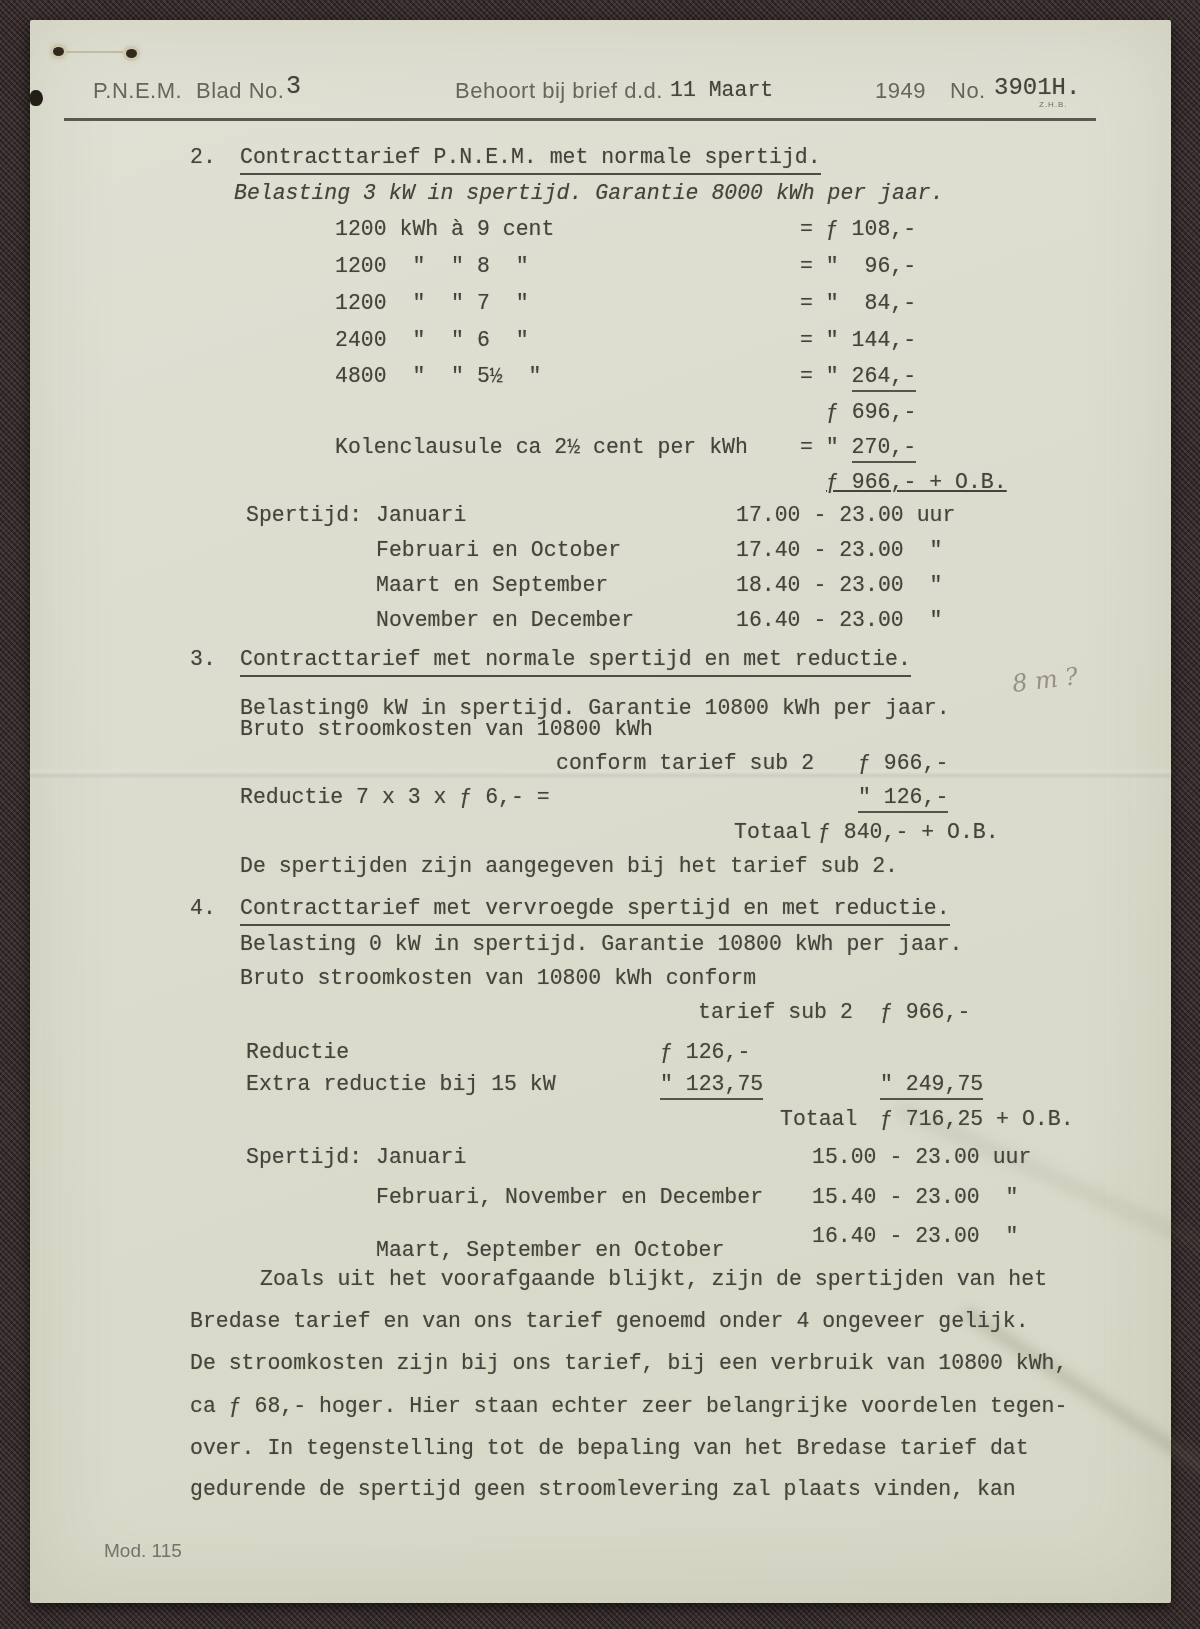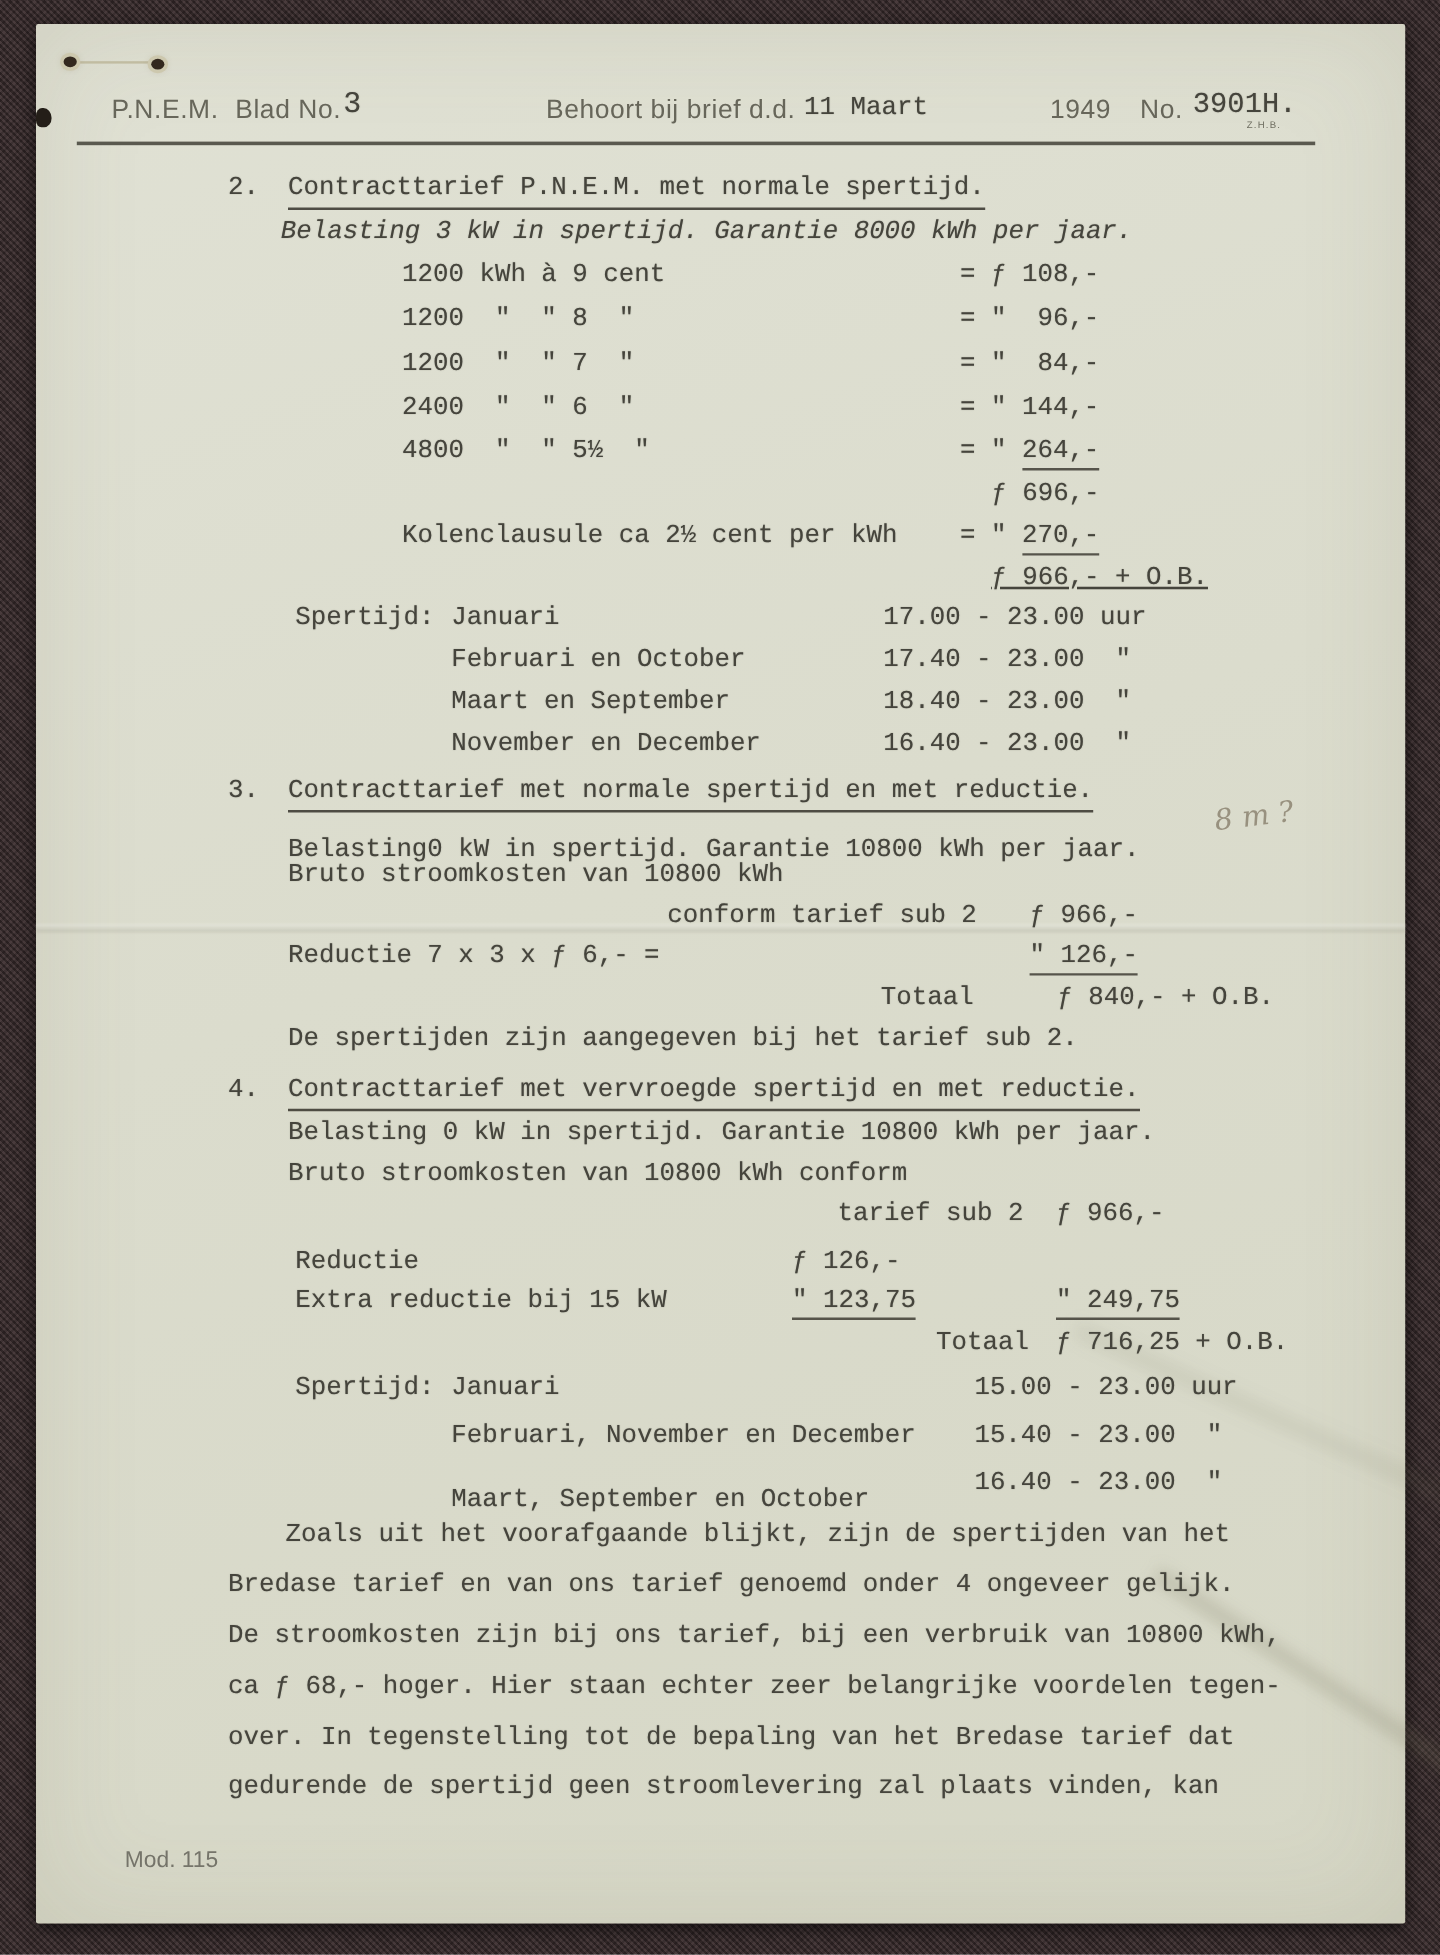--- a/index.html
+++ b/index.html
@@ -138,21 +138,21 @@
   <div class="t" style="left:190px;top:646px;">3.</div>
   <div class="t hd" style="left:240px;top:646px;">Contracttarief met normale spertijd en met reductie.</div>
   <div class="t" style="left:240px;top:695px;">Belasting0 kW in spertijd. Garantie 10800 kWh per jaar.</div>
   <div class="pencil" style="left:1012px;top:666px;">8 m ?</div>
   <div class="t" style="left:240px;top:716px;">Bruto stroomkosten van 10800 kWh</div>
   <div class="t" style="left:556px;top:750px;">conform tarief sub 2</div>
   <div class="t" style="left:858px;top:750px;">ƒ 966,-</div>
   <div class="t" style="left:240px;top:784px;">Reductie 7 x 3 x ƒ 6,- =</div>
   <div class="t" style="left:858px;top:784px;"><span class="ul">" 126,-</span></div>
   <div class="t" style="left:734px;top:819px;">Totaal</div>
-  <div class="t" style="left:881px;top:819px;">ƒ 840,- + O.B.</div>
+  <div class="t" style="left:818px;top:819px;">ƒ 840,- + O.B.</div>
   <div class="t" style="left:240px;top:853px;">De spertijden zijn aangegeven bij het tarief sub 2.</div>
 
   <div class="t" style="left:190px;top:895px;">4.</div>
   <div class="t hd" style="left:240px;top:895px;">Contracttarief met vervroegde spertijd en met reductie.</div>
   <div class="t" style="left:240px;top:931px;">Belasting 0 kW in spertijd. Garantie 10800 kWh per jaar.</div>
   <div class="t" style="left:240px;top:965px;">Bruto stroomkosten van 10800 kWh conform</div>
   <div class="t" style="left:698px;top:999px;">tarief sub 2</div>
   <div class="t" style="left:880px;top:999px;">ƒ 966,-</div>
   <div class="t" style="left:246px;top:1039px;">Reductie</div>
   <div class="t" style="left:660px;top:1039px;">ƒ 126,-</div>
@@ -163,21 +163,21 @@
   <div class="t" style="left:880px;top:1106px;">ƒ 716,25 + O.B.</div>
 
   <div class="t" style="left:246px;top:1144px;">Spertijd:</div>
   <div class="t" style="left:376px;top:1144px;">Januari</div>
   <div class="t" style="left:812px;top:1144px;">15.00 - 23.00 uur</div>
   <div class="t" style="left:376px;top:1184px;">Februari, November en December</div>
   <div class="t" style="left:812px;top:1184px;">15.40 - 23.00  "</div>
   <div class="t" style="left:376px;top:1223px;margin-top:14px;">Maart, September en October</div>
   <div class="t" style="left:812px;top:1223px;">16.40 - 23.00  "</div>
 
-  <div class="t" style="left:238px;top:1266px;text-align:center;">Zoals uit het voorafgaande blijkt, zijn de spertijden van het</div>
+  <div class="t" style="left:260px;top:1266px;text-align:center;">Zoals uit het voorafgaande blijkt, zijn de spertijden van het</div>
   <div class="t" style="left:190px;top:1308px;">Bredase tarief en van ons tarief genoemd onder 4 ongeveer gelijk.</div>
   <div class="t" style="left:190px;top:1350px;">De stroomkosten zijn bij ons tarief, bij een verbruik van 10800 kWh,</div>
   <div class="t" style="left:190px;top:1393px;">ca ƒ 68,- hoger. Hier staan echter zeer belangrijke voordelen tegen-</div>
   <div class="t" style="left:190px;top:1435px;">over. In tegenstelling tot de bepaling van het Bredase tarief dat</div>
   <div class="t" style="left:190px;top:1476px;">gedurende de spertijd geen stroomlevering zal plaats vinden, kan</div>
 
   <div class="footer-model">Mod. 115</div>
 </div>
 
 </body></html>

